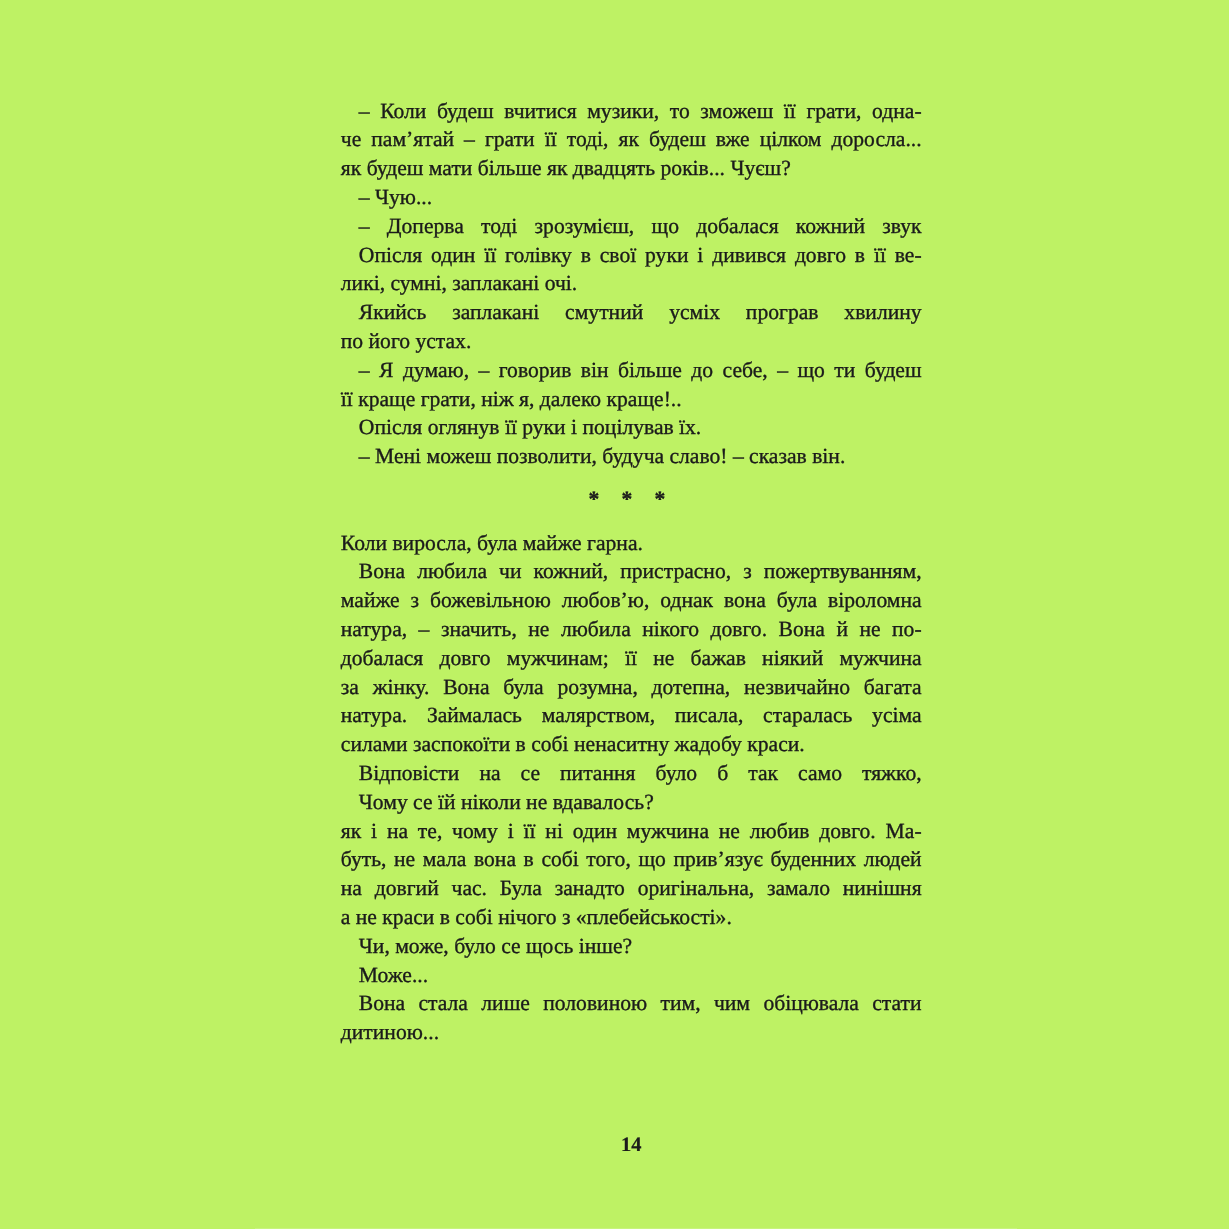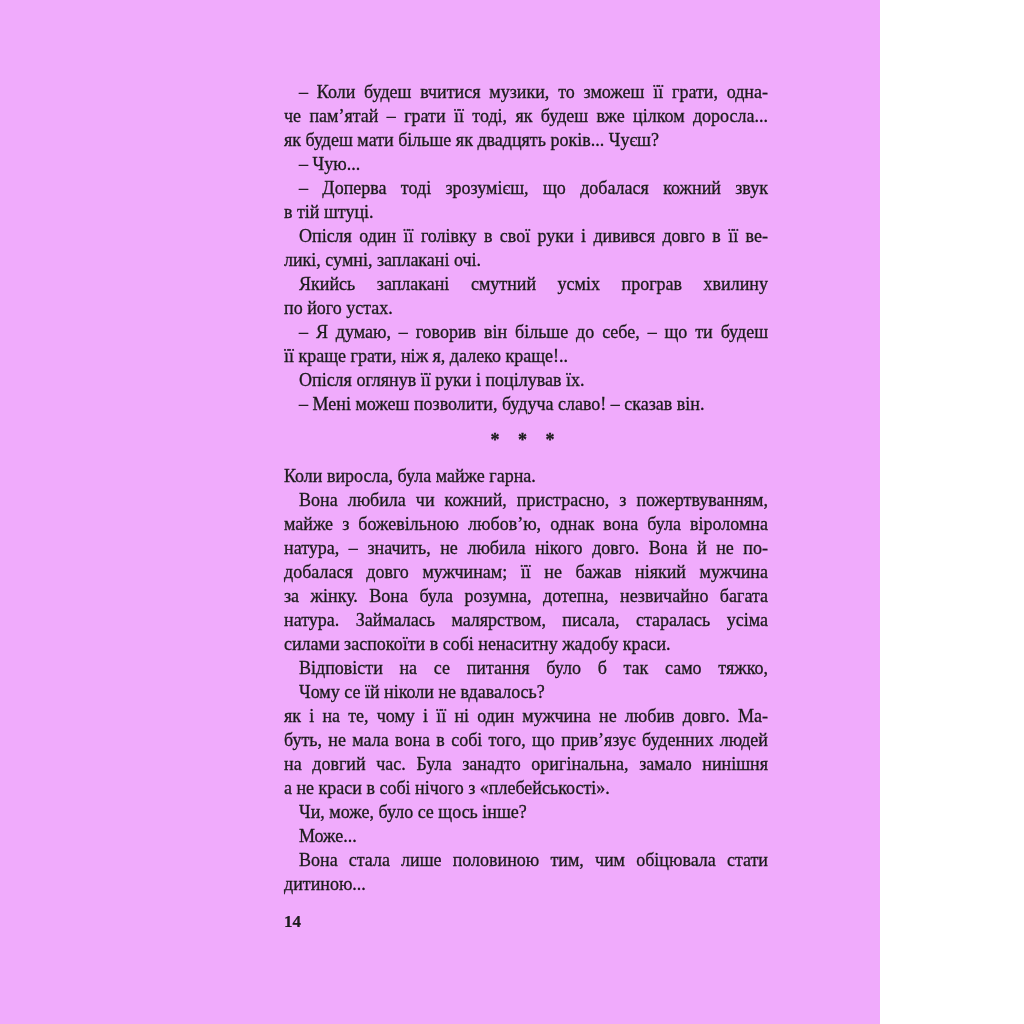--- a/index.html
+++ b/index.html
@@ -8,23 +8,23 @@
   }
   body {
     width: 1024px;
     height: 1024px;
     background: #ffffff;
     font-family: "Liberation Serif", "DejaVu Serif", serif;
     color: #1b1b1b;
   }
   .page {
     position: relative;
-    width: 880px;
+    width: 1024px;
     height: 1024px;
-    background: #f0abfc;
+    background: #bef264;
     overflow: hidden;
   }
   .text-block {
     position: absolute;
     left: 284px;
     top: 80px;
     width: 484px;
     font-size: 18px;
     line-height: 24px;
     font-weight: 400;
@@ -44,38 +44,38 @@
   .separator {
     text-align: center;
     font-weight: 700;
     letter-spacing: 7px;
     margin: 12px 0 12px 0;
     line-height: 24px;
   }
   .page-number {
     position: absolute;
     left: 284px;
-    top: 912px;
+    top: 944px;
     width: 484px;
+    text-align: center;
     font-size: 17px;
     font-weight: 700;
     -webkit-text-stroke: 0.2px #1b1b1b;
   }
 </style>
 </head>
 <body>
 
 <div class="page">
   <div class="text-block">
       <div class="line indented">– Коли будеш вчитися музики, то зможеш її грати, одна-</div>
       <div class="line">че пам’ятай – грати її тоді, як будеш вже цілком доросла...</div>
       <div class="line para-end">як будеш мати більше як двадцять років... Чуєш?</div>
       <div class="line indented para-end">– Чую...</div>
       <div class="line indented">– Доперва тоді зрозумієш, що добалася кожний звук</div>
-      <div class="line para-end">в тій штуці.</div>
       <div class="line indented">Опісля один її голівку в свої руки і дивився довго в її ве-</div>
       <div class="line para-end">ликі, сумні, заплакані очі.</div>
       <div class="line indented">Якийсь заплакані смутний усміх програв хвилину</div>
       <div class="line para-end">по його устах.</div>
       <div class="line indented">– Я думаю, – говорив він більше до себе, – що ти будеш</div>
       <div class="line para-end">її краще грати, ніж я, далеко краще!..</div>
       <div class="line indented para-end">Опісля оглянув її руки і поцілував їх.</div>
       <div class="line indented para-end">– Мені можеш позволити, будуча славо! – сказав він.</div>
       <div class="separator">* * *</div>
       <div class="line para-end">Коли виросла, була майже гарна.</div>

